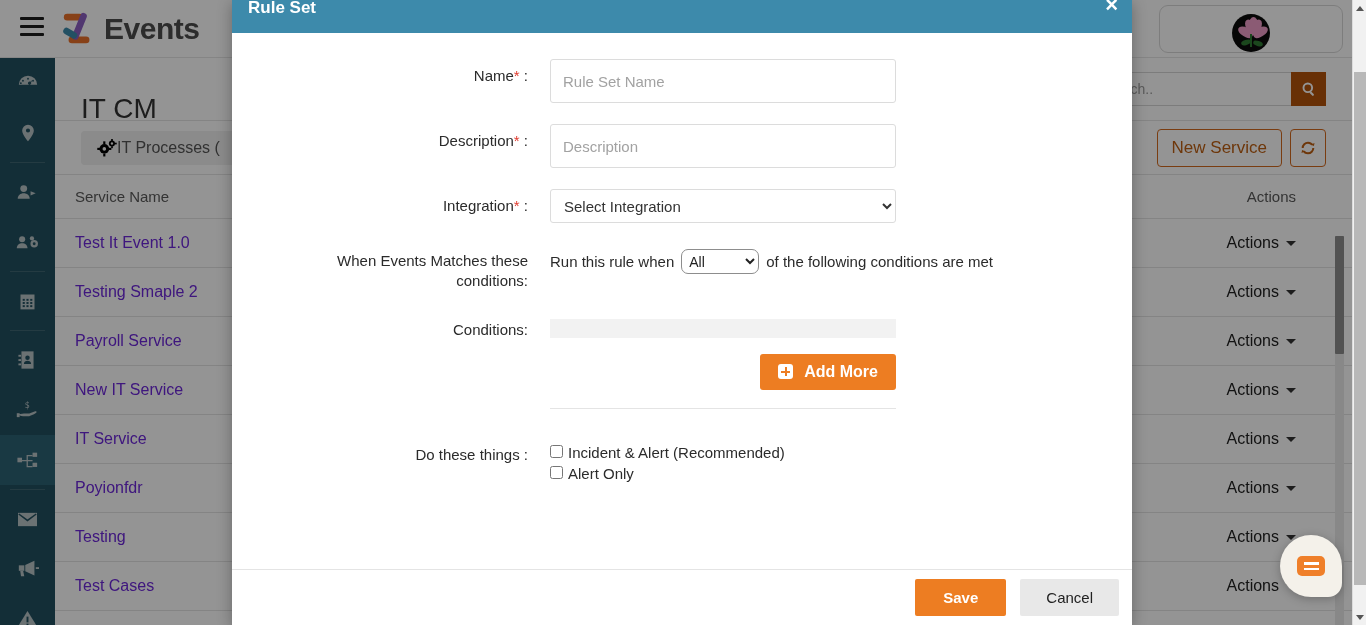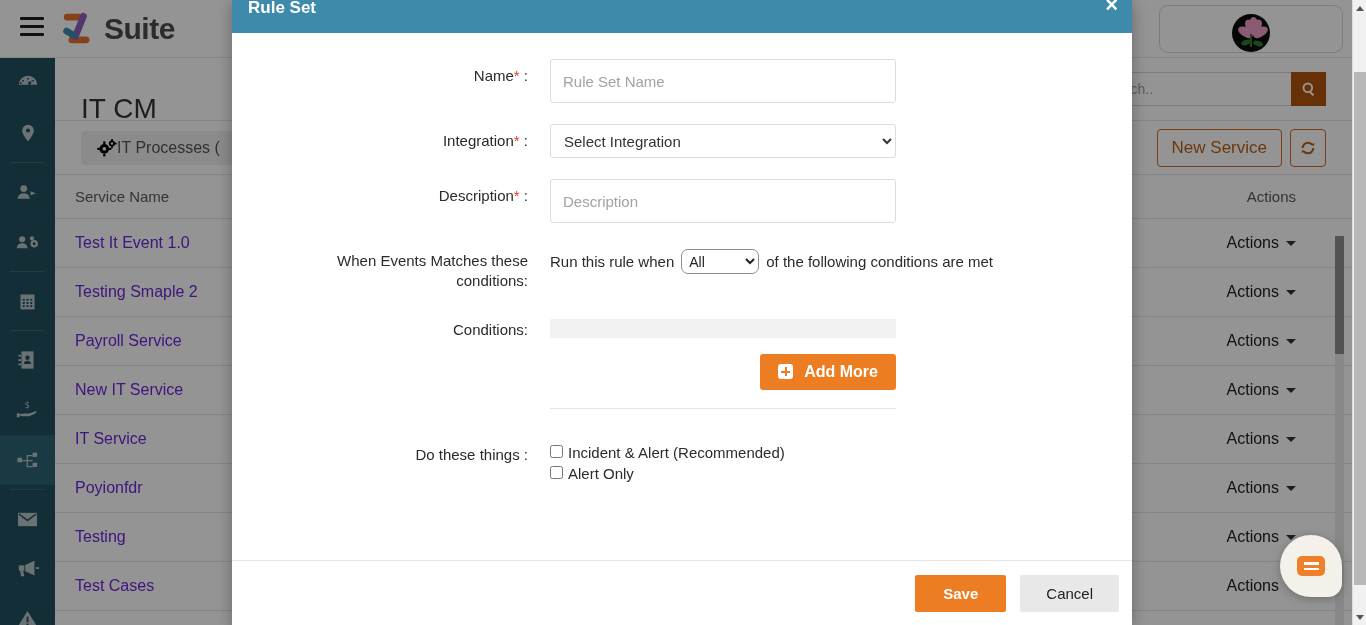--- a/index.html
+++ b/index.html
@@ -337,21 +337,21 @@
     display: flex; align-items: flex-start; flex-wrap: wrap;
     font-size: 15px; color: #2b2b2b; column-gap: 14px;
     width: 330px; line-height: 1.45;
   }
   .cbitem { display: inline-flex; align-items: flex-start; gap: 5px; }
   .cbitem input[type=checkbox] {
     width: 13px; height: 13px; margin: 3px 0 0 0; cursor: pointer;
   }
   .modal-footer {
     flex: none; border-top: 1px solid #e4e4e4;
-    height: 65px; display: flex; align-items: center;
+    height: 56px; display: flex; align-items: center;
     justify-content: flex-end; gap: 14px; padding-right: 13px;
   }
   .btn-save {
     background: #ed7d22; border: none; color: #fff;
     font-size: 15px; font-weight: bold; border-radius: 2px;
     padding: 10px 28px; cursor: pointer;
     font-family: "Liberation Sans", sans-serif;
   }
   .btn-cancel {
     background: #e8e8e8; border: none; color: #222;
@@ -371,21 +371,21 @@
         <span></span>
         <span></span>
     </div>
     <div class="brand">
       <svg class="brand-z" viewBox="0 0 40 38">
         <rect x="4" y="3" width="20" height="7" rx="3.5" fill="#e8702a"></rect>
         <rect x="9" y="27" width="22" height="7" rx="3.5" fill="#e8702a"></rect>
         <rect x="17" y="1" width="7" height="30" rx="3.5" fill="#8c5fc1" transform="rotate(22 20 16)"></rect>
         <rect x="3" y="20" width="16" height="7" rx="3.5" fill="#3d8aab" transform="rotate(30 11 23)"></rect>
       </svg>
-      <span class="brand-text">Suite</span>
+      <span class="brand-text">Events</span>
     </div>
 
     <div class="demo-box">
       <div class="demo-word">Demo</div>
       <div class="avatar">
         <span class="petal" style="left:14px;top:5px;transform:rotate(-28deg);"></span>
         <span class="petal" style="left:20px;top:5px;transform:rotate(28deg);"></span>
         <span class="petal" style="left:9px;top:10px;transform:rotate(-62deg);"></span>
         <span class="petal" style="left:24px;top:10px;transform:rotate(62deg);"></span>
         <span class="petal" style="left:17px;top:3px;"></span>
@@ -608,35 +608,35 @@
         <div class="flabel">
           <span>Name</span><span class="req">*</span><span> :</span>
         </div>
         <div class="fctrl">
           <input class="tinput" type="text" placeholder="Rule Set Name" style="">
         </div>
       </div>
 
       <div class="frow">
         <div class="flabel">
+          <span>Description</span><span class="req">*</span><span> :</span>
+        </div>
+        <div class="fctrl">
+          <input class="tinput" type="text" placeholder="Description" style="">
+        </div>
+      </div>
+
+      <div class="frow">
+        <div class="flabel">
           <span>Integration</span><span class="req">*</span><span> :</span>
         </div>
         <div class="fctrl">
           <select class="tselect">
             <option>Select Integration</option>
           </select>
-        </div>
-      </div>
-
-      <div class="frow">
-        <div class="flabel">
-          <span>Description</span><span class="req">*</span><span> :</span>
-        </div>
-        <div class="fctrl">
-          <input class="tinput" type="text" placeholder="Description" style="">
         </div>
       </div>
 
       <div class="frow">
         <div class="flabel">When Events Matches these conditions:</div>
         <div class="fctrl">
           <div class="inline-row">
             <span>Run this rule when</span>
             <select class="small-select">
               <option>All</option>

